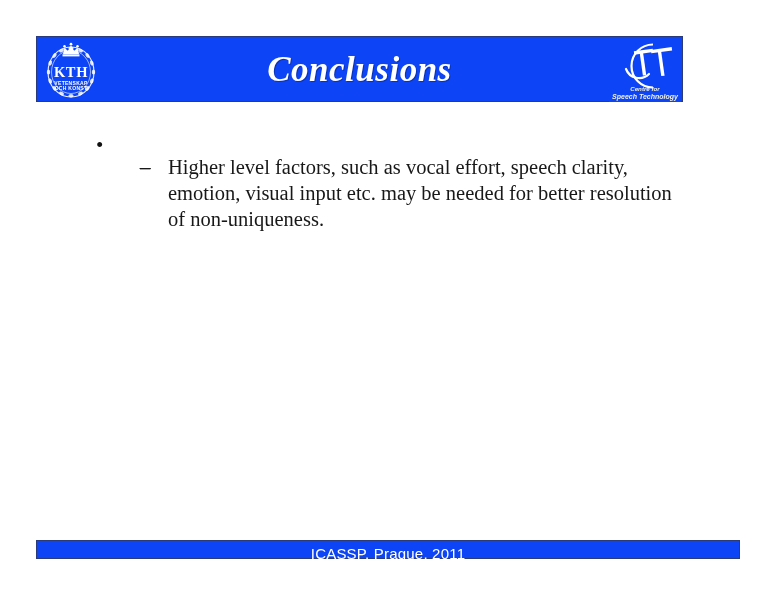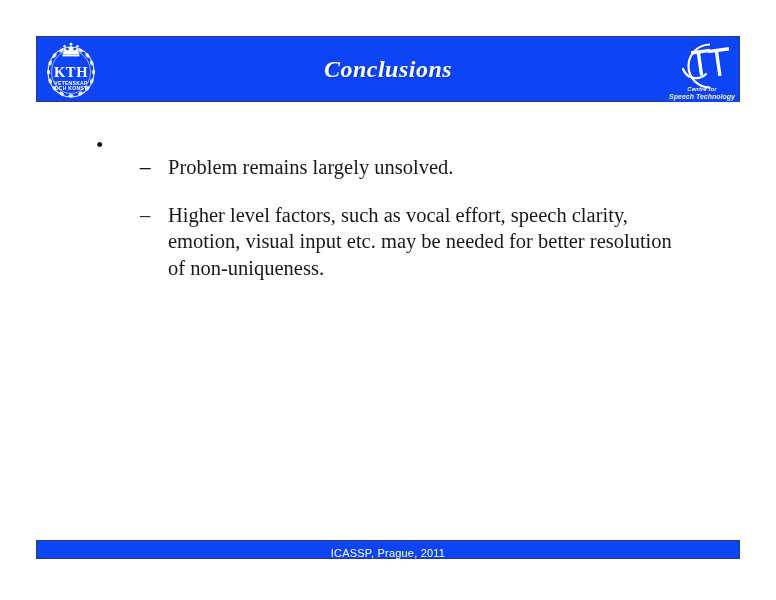--- a/index.html
+++ b/index.html
@@ -13,38 +13,38 @@
     position: relative;
     overflow: hidden;
     font-family: "Liberation Serif", serif;
   }
 
   
   .header-bar {
     position: absolute;
     left: 36px;
     top: 36px;
-    width: 704px;
+    width: 647px;
     height: 66px;
     background: #0d44f5;
     border: 1px solid #2b3a7a;
     box-sizing: border-box;
   }
   .slide-title {
     position: absolute;
     left: 0;
     right: 0;
     top: 50%;
     transform: translateY(-50%);
     text-align: center;
     color: #ffffff;
     font-family: "Liberation Serif", serif;
     font-style: italic;
     font-weight: 700;
-    font-size: 24px;
+    font-size: 35px;
     letter-spacing: 0.5px;
     line-height: 1;
     text-shadow: 1px 1px 0 rgba(0,0,0,0.25);
   }
 
   
   .kth-logo {
     position: absolute;
     left: 2px;
     top: 1px;
@@ -117,21 +117,21 @@
     background: #0d44f5;
     border: 1px solid #2b3a7a;
     box-sizing: border-box;
     display: flex;
     align-items: center;
     justify-content: center;
   }
   .footer-text {
     color: #ffffff;
     font-family: "Liberation Sans", sans-serif;
-    font-size: 11px;
+    font-size: 15px;
     letter-spacing: 0.2px;
     line-height: 1;
     margin-top: 7px;
   }
 </style>
 </head>
 <body>
 
 <div class="header-bar">
 
@@ -208,21 +208,20 @@
     <div class="bullet-l2">
       <span class="marker">–</span>
     </div>
 
     <div class="bullet-l2">
       <span class="marker">–</span>
     </div>
 
     <div class="bullet-l2">
       <span class="marker">–</span>
-      <span>Problem remains largely unsolved.</span>
     </div>
 
     <div class="bullet-l2">
       <span class="marker">–</span>
       <span>Higher level factors, such as vocal effort, speech clarity, emotion, visual input etc. may be needed for better resolution of non-uniqueness.</span>
     </div>
 
   </div>
 </div>
 

